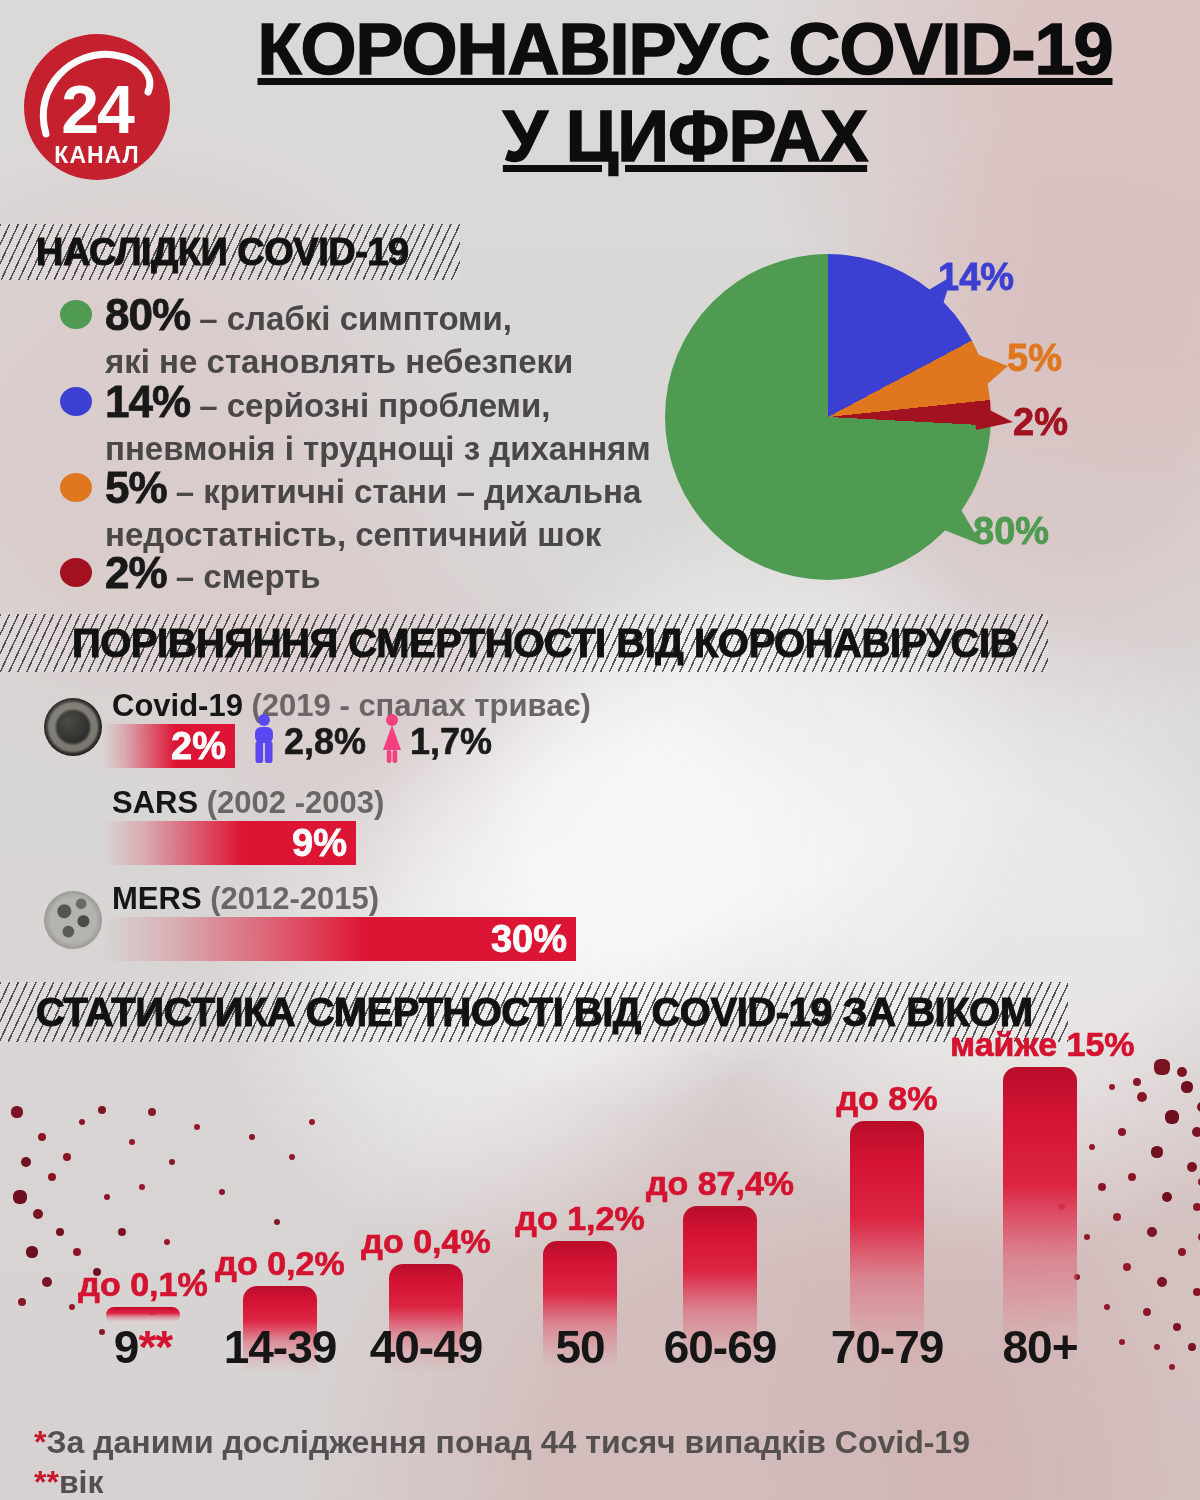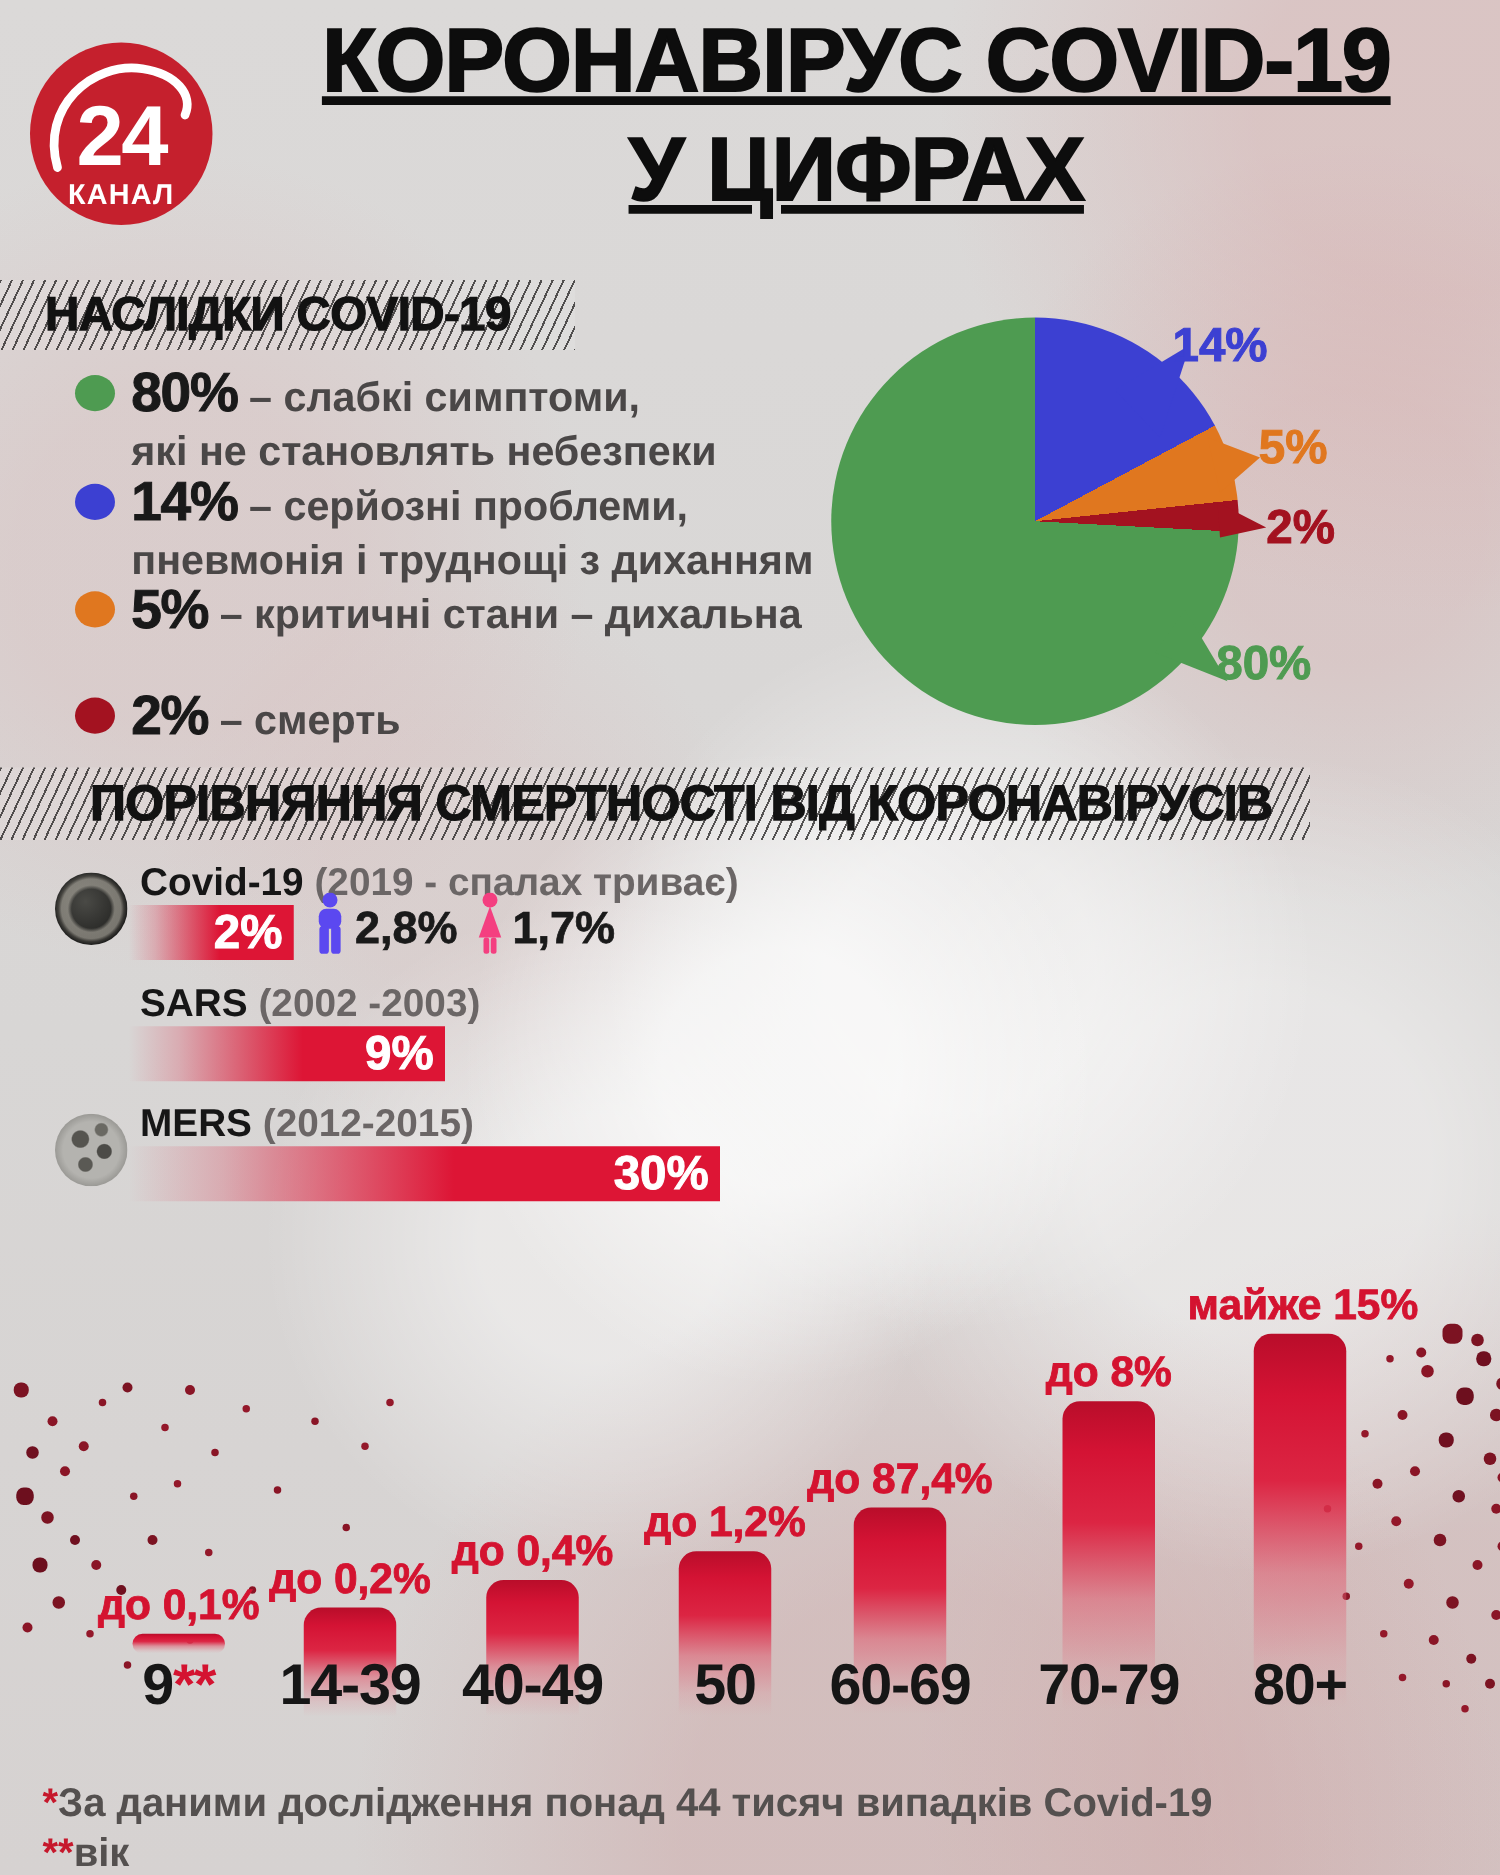--- a/index.html
+++ b/index.html
@@ -153,20 +153,21 @@
     <span class="dot" style="background: rgb(60, 64, 210);"></span>
     <div class="legend-text">
       <div class="l1"><b>14%</b> <span>– серйозні проблеми,</span></div>
       <div class="l2">пневмонія і труднощі з диханням</div>
     </div>
   </div>
   <div class="legend-item" style="top:466px">
     <span class="dot" style="background: rgb(224, 119, 31);"></span>
     <div class="legend-text">
       <div class="l1"><b>5%</b> <span>– критичні стани – дихальна</span></div>
+      <div class="l2">недостатність, септичний шок</div>
     </div>
   </div>
   <div class="legend-item" style="top:551px">
     <span class="dot" style="background: rgb(163, 18, 32);"></span>
     <div class="legend-text">
       <div class="l1"><b>2%</b> <span>– смерть</span></div>
       <div class="l2"></div>
     </div>
   </div>
 
@@ -215,20 +216,23 @@
     <div class="cmp-title"><span>SARS</span> <span class="period">(2002 -2003)</span></div>
     <div class="cmp-bar" style="width:253px"><span>9%</span></div>
   </div>
 
   <div class="cmp-row" style="top:881px">
     <span class="v-icon v-mers"></span>
     <div class="cmp-title"><span>MERS</span> <span class="period">(2012-2015)</span></div>
     <div class="cmp-bar" style="width:473px"><span>30%</span></div>
   </div>
 
+  <div class="band band3">
+      <span>СТАТИСТИКА СМЕРТНОСТІ ВІД COVID-19 ЗА ВІКОМ</span>
+    </div>
 
   <div class="age-col" style="left:53px">
     <div class="age-val" style="top:241px">до 0,1%</div>
     <div class="age-bar pill" style="top:283px;height:16px"></div>
     <div class="age-cat"><span>9</span><span class="mark">**</span></div>
   </div>
   <div class="age-col" style="left:190px">
     <div class="age-val" style="top:220px">до 0,2%</div>
     <div class="age-bar" style="top:262px;height:90px"></div>
     <div class="age-cat"><span>14-39</span></div>

